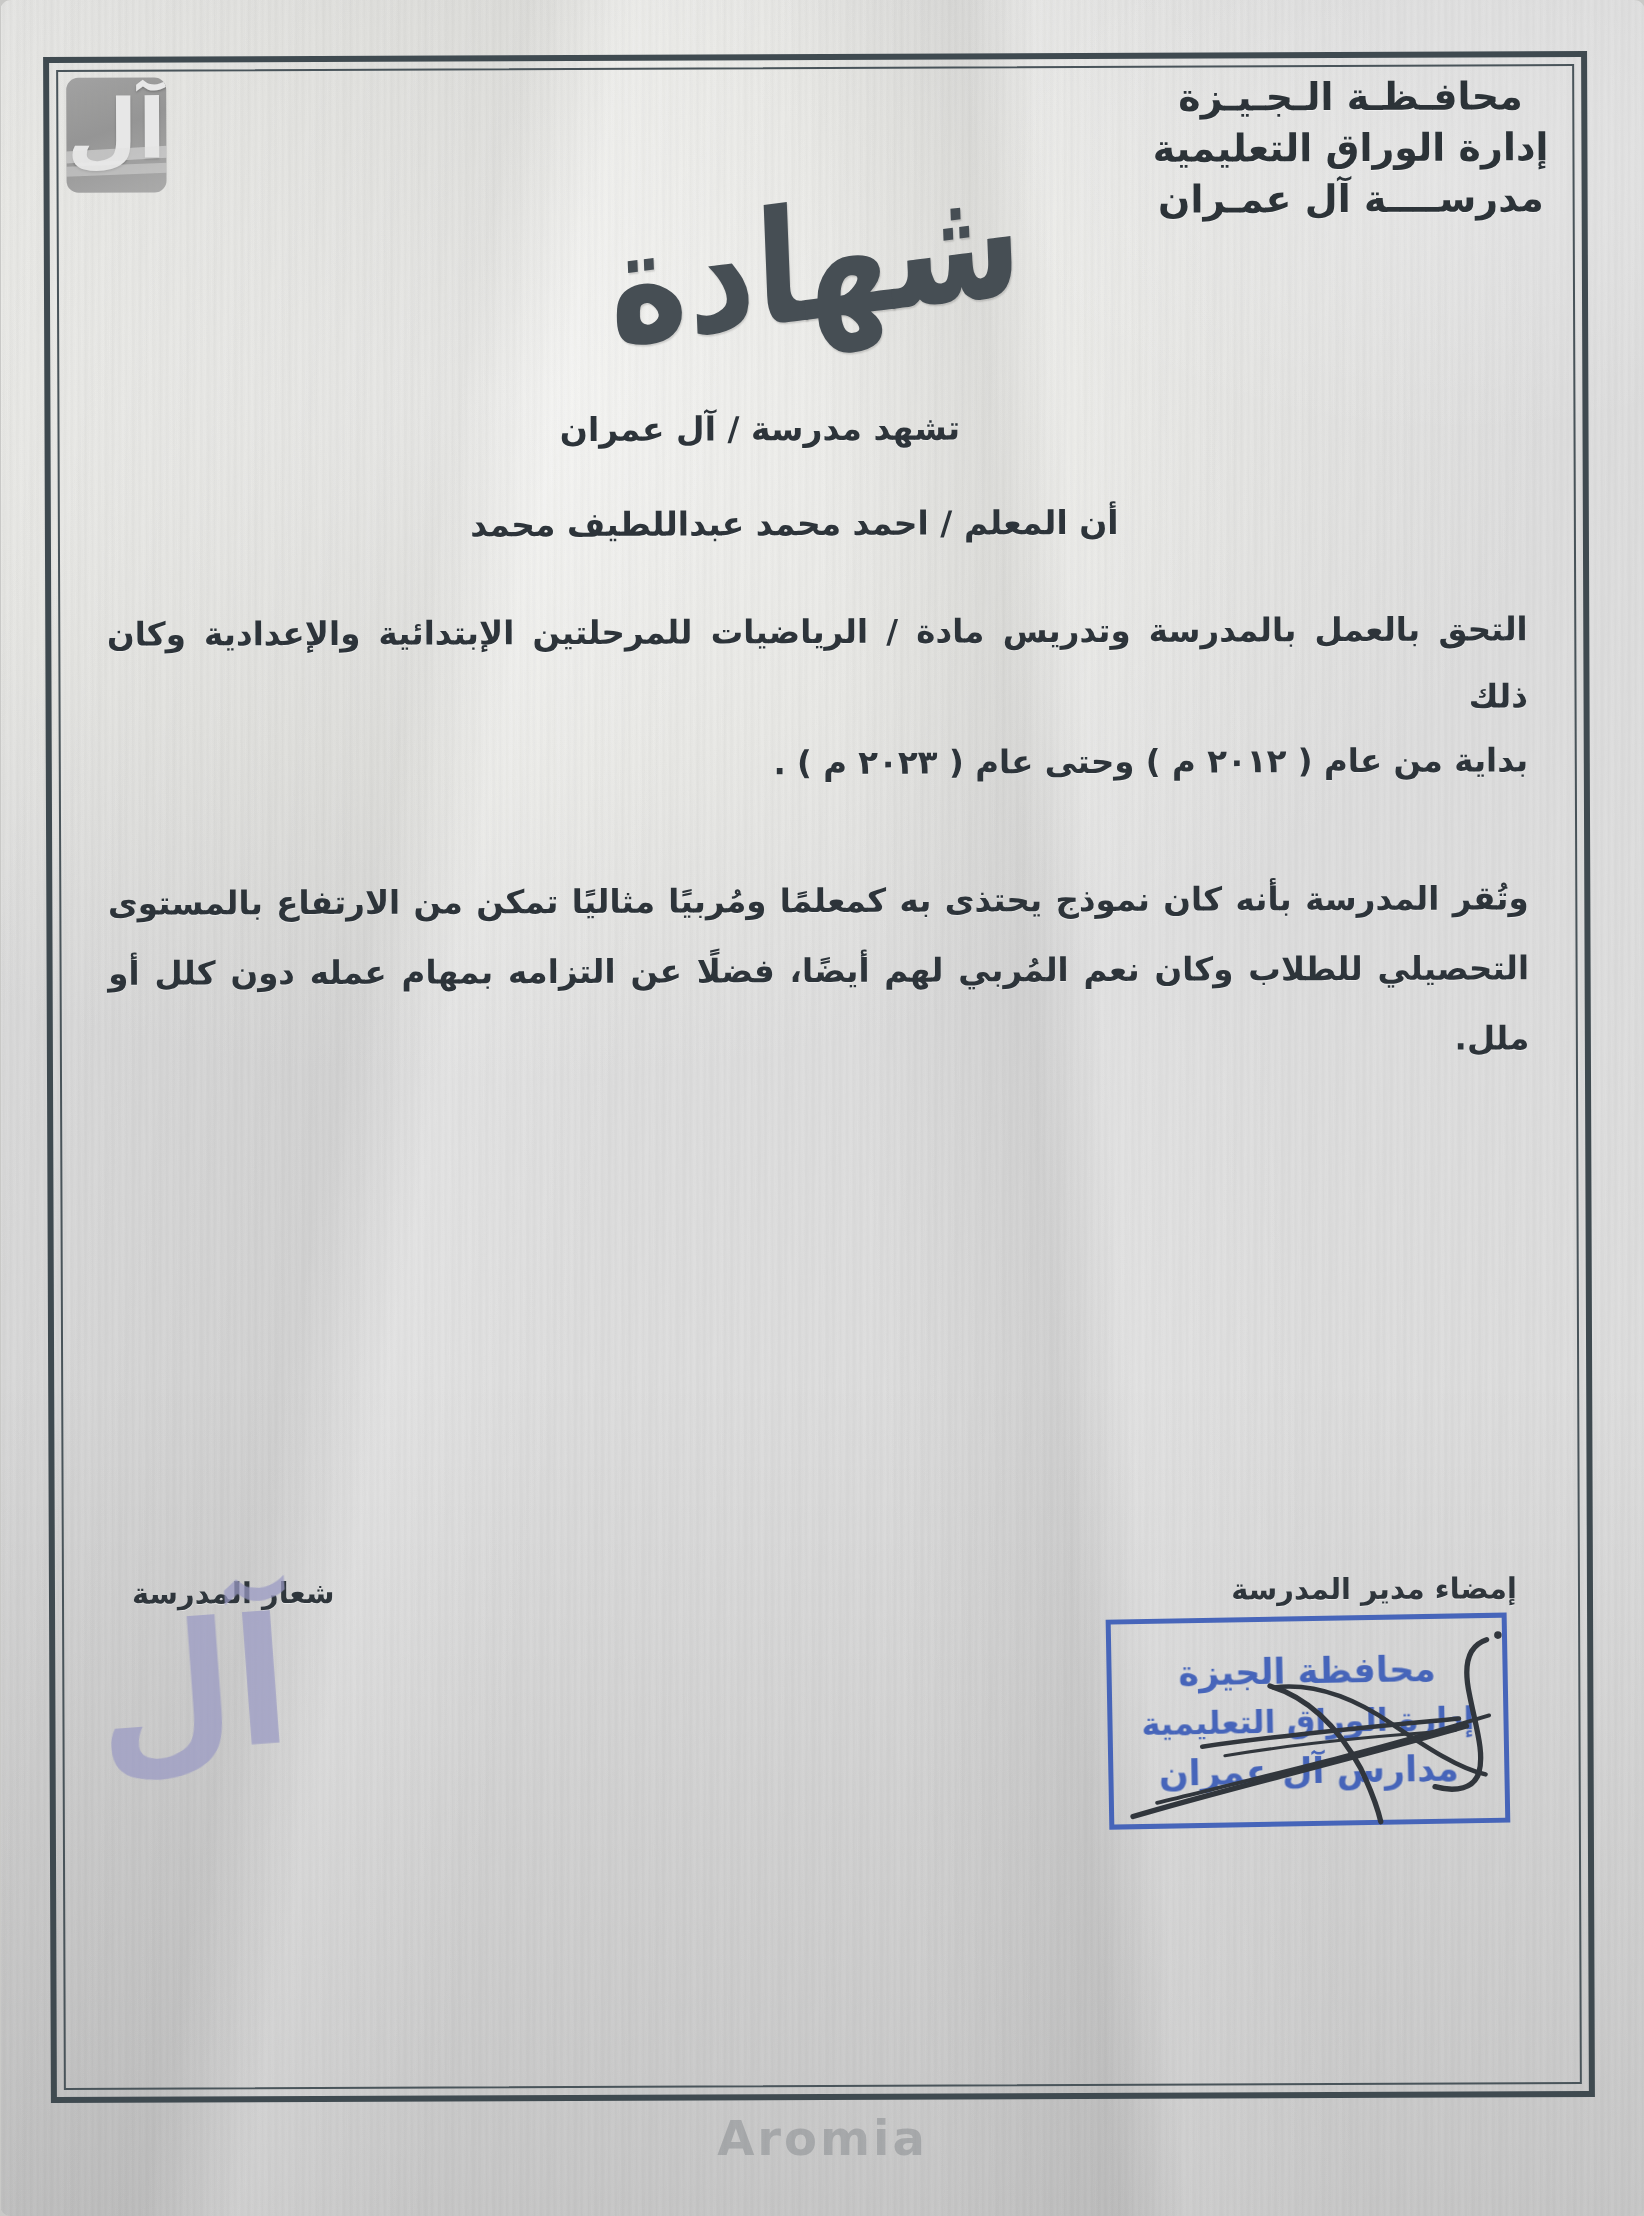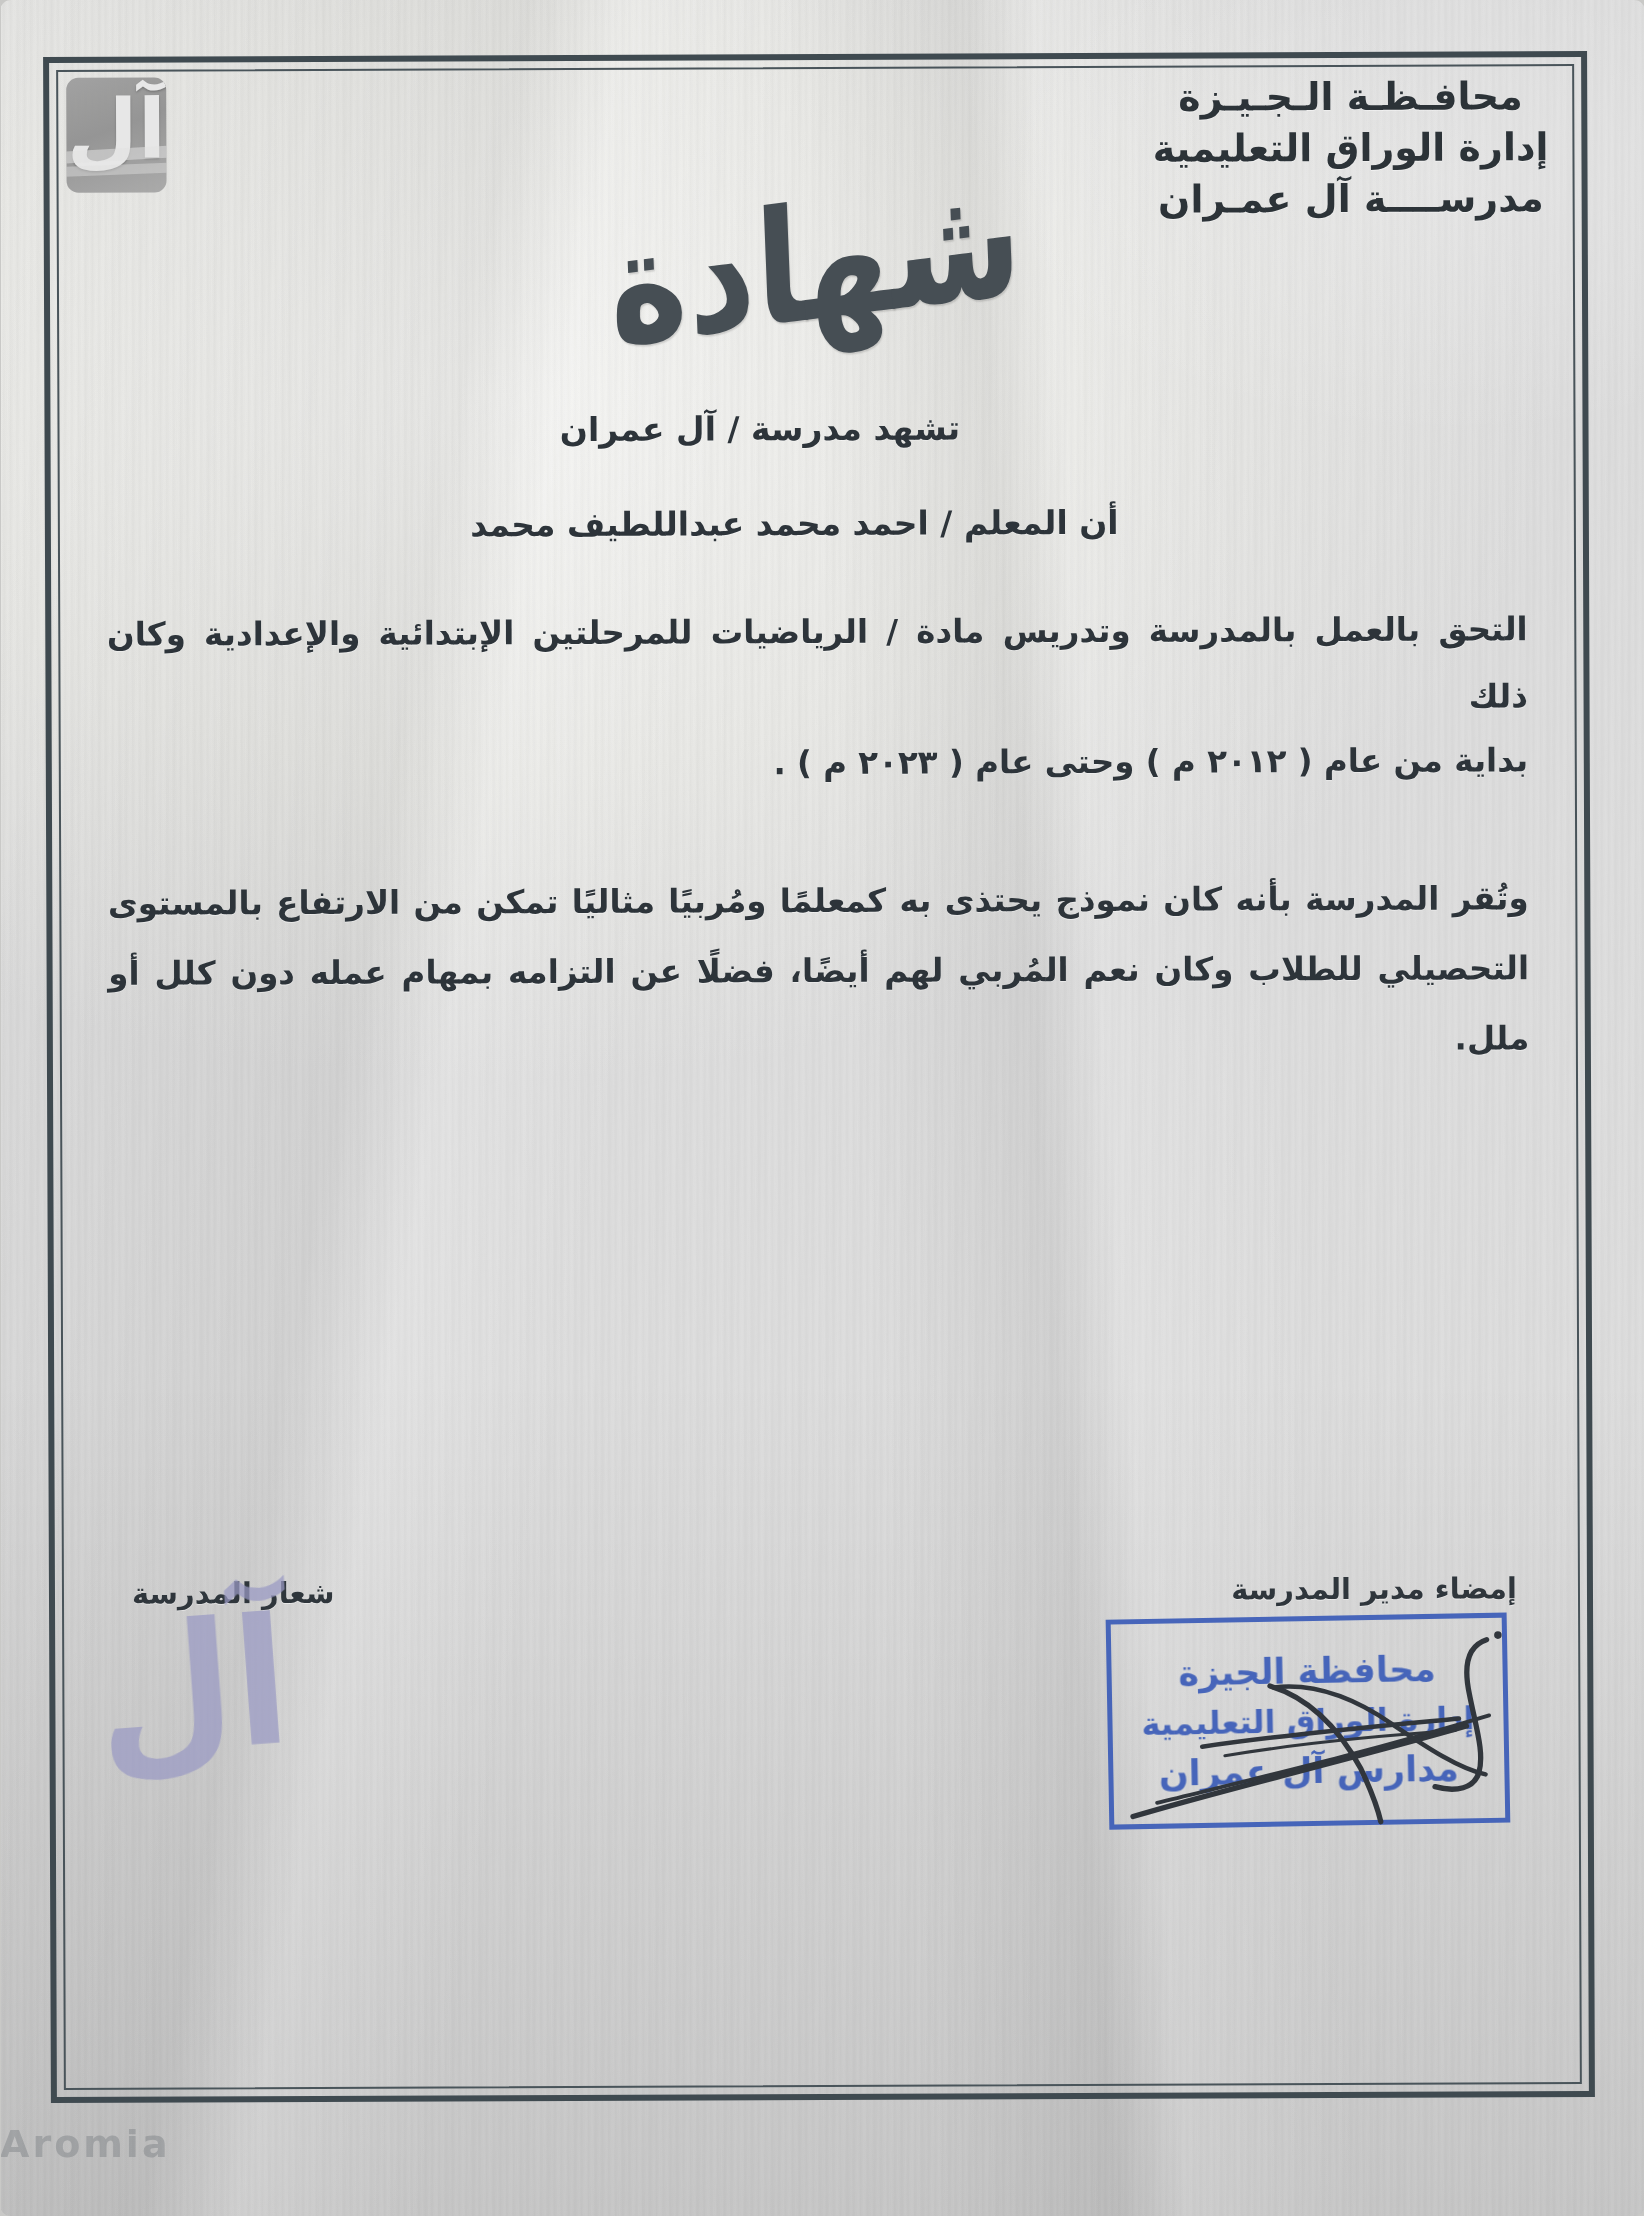--- a/index.html
+++ b/index.html
@@ -278,22 +278,23 @@
   }
   .signature svg { width: 100%; height: 100%; overflow: visible; }
   .signature path,
   .signature line { fill: none; stroke: #31363c; stroke-linecap: round; stroke-linejoin: round; }
 
   
   .watermark {
     position: absolute;
     bottom: 50px;
     left: 0; right: 0;
-    font-family: "DejaVu Sans", "Liberation Sans", sans-serif;
-    font-size: 38px;
+    text-align: center;
+    font-family: "DejaVu Sans", "Liberation Sans", sans-serif;
+    font-size: 48px;
     font-weight: 700;
     letter-spacing: 3px;
     color: rgba(90,96,102,0.30);
     z-index: 5;
     direction: ltr;
   }
 </style>
 </head>
 <body>
 

